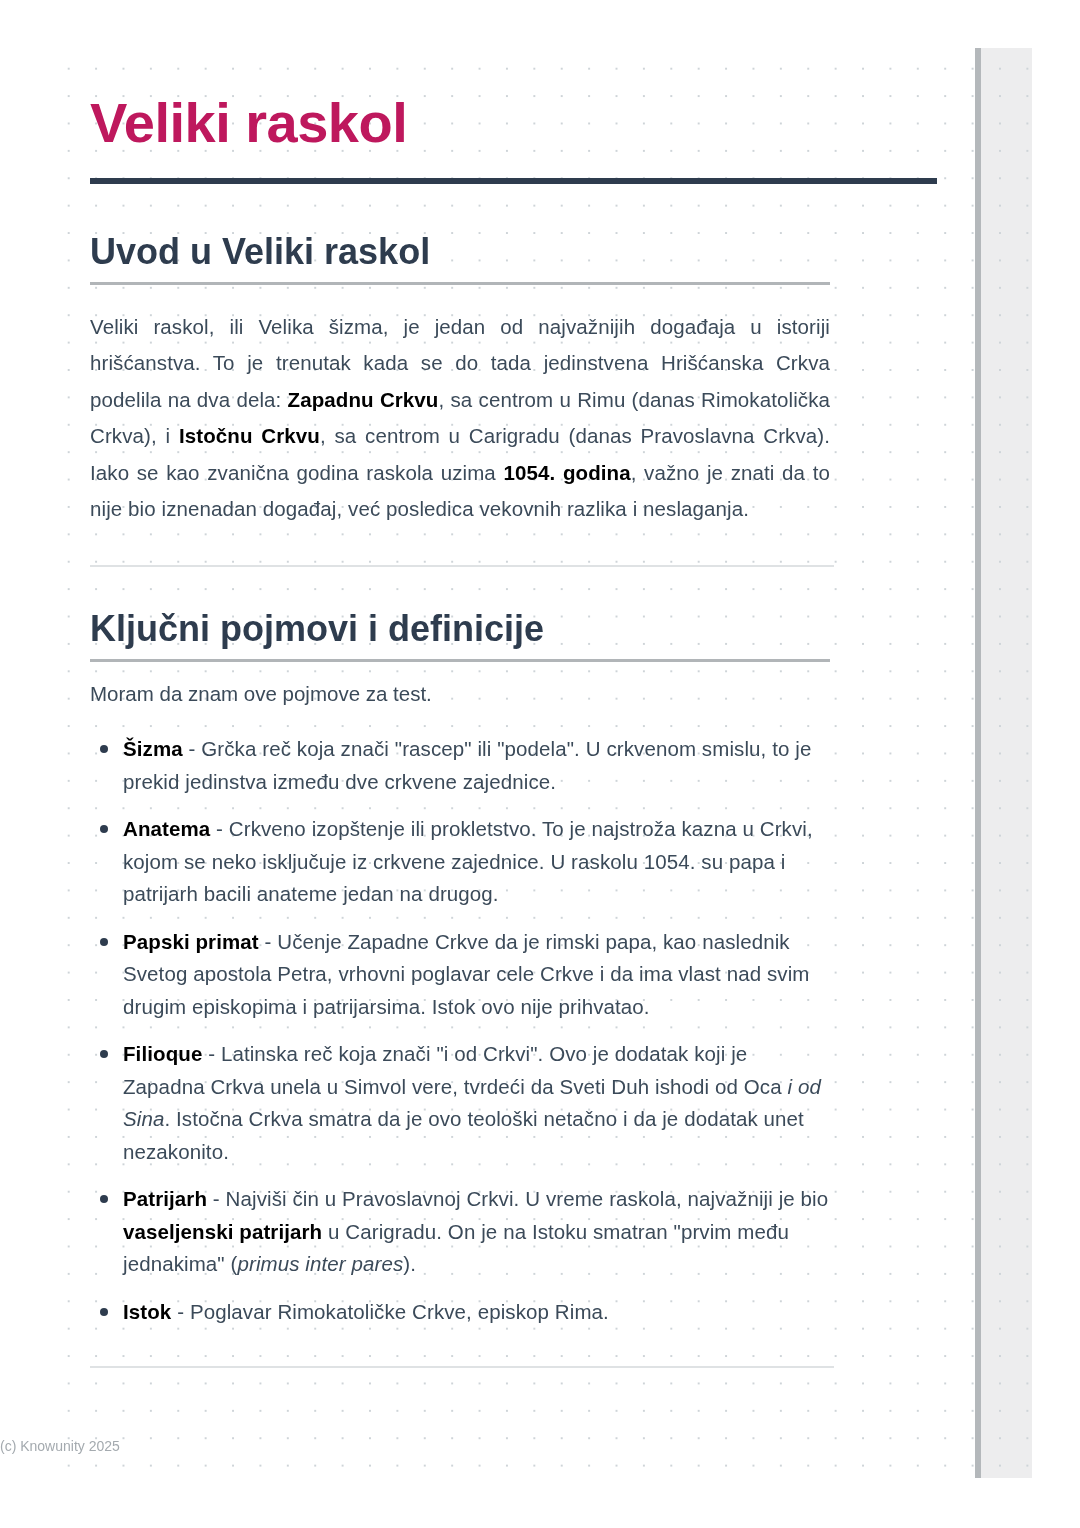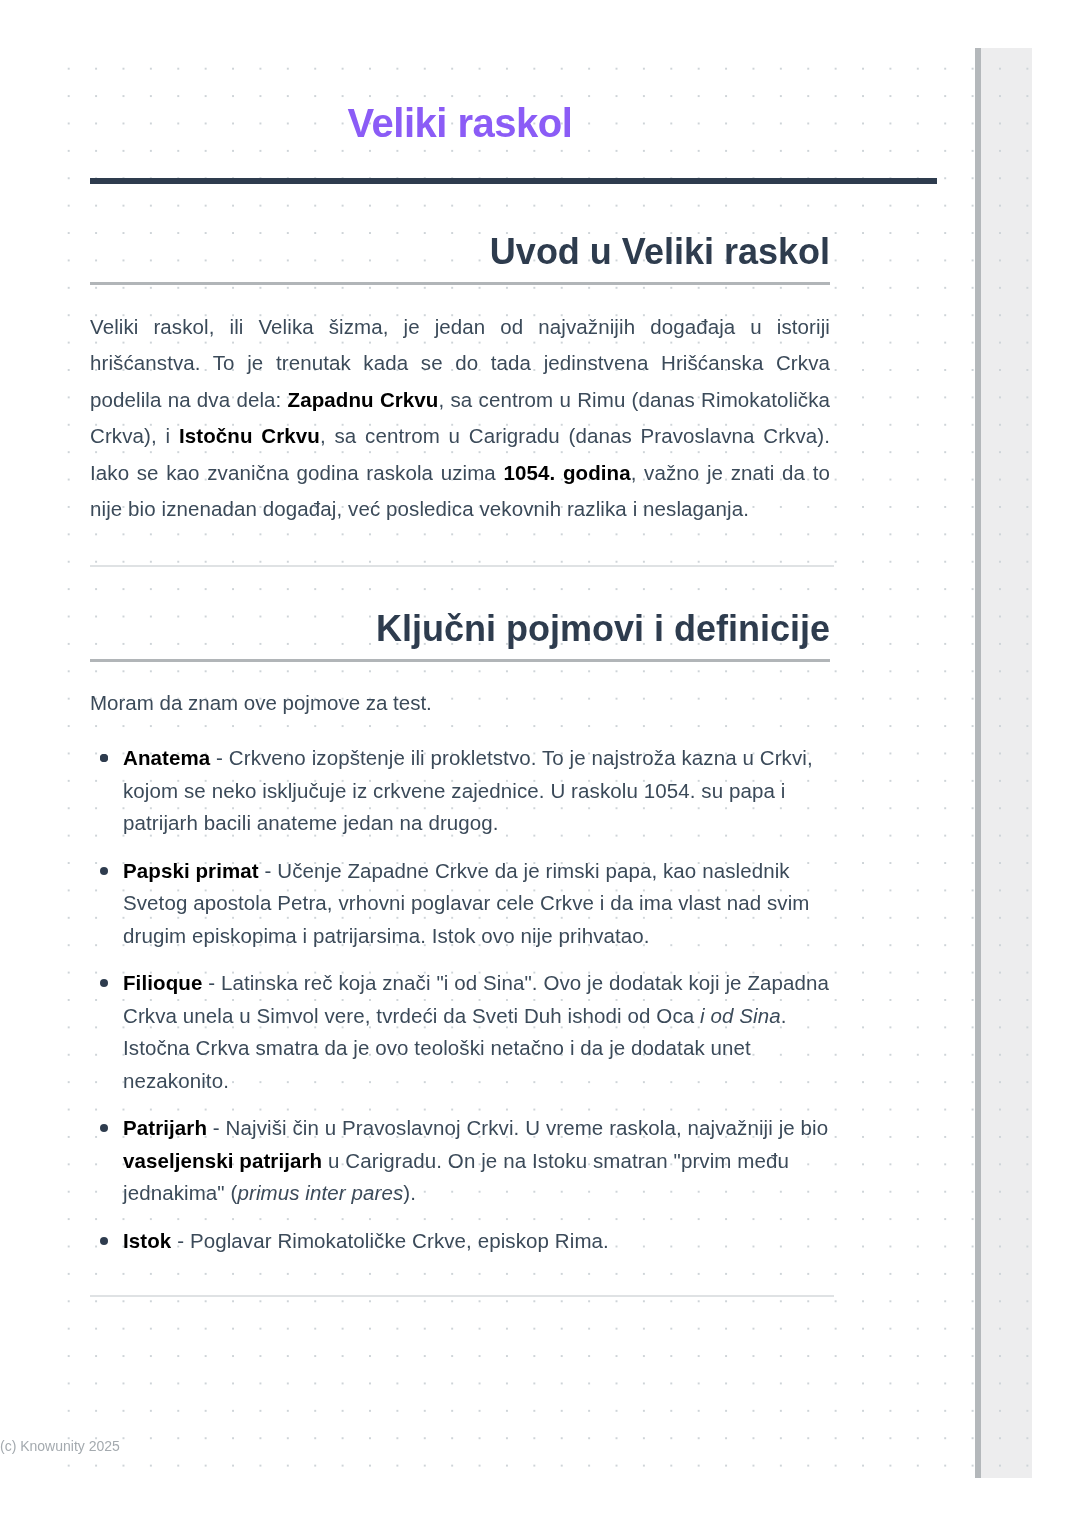--- a/index.html
+++ b/index.html
@@ -26,42 +26,42 @@
     background-image: radial-gradient(circle, #ced4d8 1.35px, rgba(255,255,255,0) 1.45px);
     background-size:27.4px 27.4px;
     background-position:7px 7px;
     z-index:2; pointer-events:none;
   }
   .content {
     position:absolute; left:90px; top:0; width:740px; z-index:5;
   }
   .page-title {
     margin:0; padding-top:94px;
-    font-size:40px; line-height:58px; font-weight:700;
-    letter-spacing:-0.5px; color:#8b5cf6;text-align:center;
+    font-size:56px; line-height:58px; font-weight:700;
+    letter-spacing:-0.5px; color:#be185d;
   }
   .title-rule {
     margin-top:26px; width:847px; height:6px; background:#2e3c4e;
   }
   .section-heading {
     margin:0; font-size:36px; line-height:44px; font-weight:700;
-    color:#2e3c4e; padding-bottom:8px; border-bottom:3px solid #b1b5b8;text-align:right;
+    color:#2e3c4e; padding-bottom:8px; border-bottom:3px solid #b1b5b8;
   }
   .heading-1 { margin-top:46px; }
   .heading-2 { margin-top:40px; }
   .lead-paragraph {
     margin:24px 0 0 0;
     font-size:20.5px; line-height:36.4px;
     text-align:justify; letter-spacing:0.1px;
   }
   .section-divider {
     margin-top:38px; height:2px; background:#dfe2e4; width:744px;
   }
   .note-text {
-    margin:26px 0 0 0; font-size:20.5px; line-height:30px;
+    margin:17px 0 0 0; font-size:20.5px; line-height:30px;
   }
   .terms-list {
     list-style:none; margin:24px 0 0 0; padding:0;
   }
   .terms-list li {
     position:relative; padding-left:33px; margin-bottom:15px;
     font-size:20.5px; line-height:32.5px; letter-spacing:0.1px;
   }
   .bullet-dot {
     position:absolute; left:10px; top:12px; width:8px; height:8px;
@@ -88,24 +88,24 @@
   <section>
     <h2 class="section-heading heading-1">Uvod u Veliki raskol</h2>
     <p class="lead-paragraph"><span>Veliki raskol, ili Velika šizma, je jedan od najvažnijih događaja u istoriji hrišćanstva. To je trenutak kada se do tada jedinstvena Hrišćanska Crkva podelila na dva dela: </span><span class="run-b">Zapadnu Crkvu</span><span>, sa centrom u Rimu (danas Rimokatolička Crkva), i </span><span class="run-b">Istočnu Crkvu</span><span>, sa centrom u Carigradu (danas Pravoslavna Crkva). Iako se kao zvanična godina raskola uzima </span><span class="run-b">1054. godina</span><span>, važno je znati da to nije bio iznenadan događaj, već posledica vekovnih razlika i neslaganja.</span></p>
     <div class="section-divider"></div>
   </section>
 
   <section>
     <h2 class="section-heading heading-2">Ključni pojmovi i definicije</h2>
     <p class="note-text">Moram da znam ove pojmove za test.</p>
     <ul class="terms-list">
-        <li><span class="bullet-dot"></span></li>
+        <li><span class="bullet-dot"></span><span><span class="run-b">Šizma</span><span> - Grčka reč koja znači "rascep" ili "podela". U crkvenom smislu, to je prekid jedinstva između dve crkvene zajednice.</span></span></li>
         <li><span class="bullet-dot"></span><span><span class="run-b">Anatema</span><span> - Crkveno izopštenje ili prokletstvo. To je najstroža kazna u Crkvi, kojom se neko isključuje iz crkvene zajednice. U raskolu 1054. su papa i patrijarh bacili anateme jedan na drugog.</span></span></li>
         <li><span class="bullet-dot"></span><span><span class="run-b">Papski primat</span><span> - Učenje Zapadne Crkve da je rimski papa, kao naslednik Svetog apostola Petra, vrhovni poglavar cele Crkve i da ima vlast nad svim drugim episkopima i patrijarsima. Istok ovo nije prihvatao.</span></span></li>
-        <li><span class="bullet-dot"></span><span><span class="run-b">Filioque</span><span> - Latinska reč koja znači "i od Sina". Ovo je dodatak koji je Zapadna Crkva unela u Simvol vere, tvrdeći da Sveti Duh ishodi od Oca </span><span class="run-i">i od Sina</span><span>. Istočna Crkva smatra da je ovo teološki netačno i da je dodatak unet nezakonito.</span></span></li>
+        <li><span class="bullet-dot"></span><span><span class="run-b">Filioque</span><span> - Latinska reč koja znači "i od Crkvi". Ovo je dodatak koji je Zapadna Crkva unela u Simvol vere, tvrdeći da Sveti Duh ishodi od Oca </span><span class="run-i">i od Sina</span><span>. Istočna Crkva smatra da je ovo teološki netačno i da je dodatak unet nezakonito.</span></span></li>
         <li><span class="bullet-dot"></span><span><span class="run-b">Patrijarh</span><span> - Najviši čin u Pravoslavnoj Crkvi. U vreme raskola, najvažniji je bio </span><span class="run-b">vaseljenski patrijarh</span><span> u Carigradu. On je na Istoku smatran "prvim među jednakima" (</span><span class="run-i">primus inter pares</span><span>).</span></span></li>
         <li><span class="bullet-dot"></span><span><span class="run-b">Istok</span><span> - Poglavar Rimokatoličke Crkve, episkop Rima.</span></span></li>
       </ul>
     <div class="section-divider"></div>
   </section>
 </div>
 
 <div class="footer-credit">(c) Knowunity 2025</div>
 
 </body></html>

